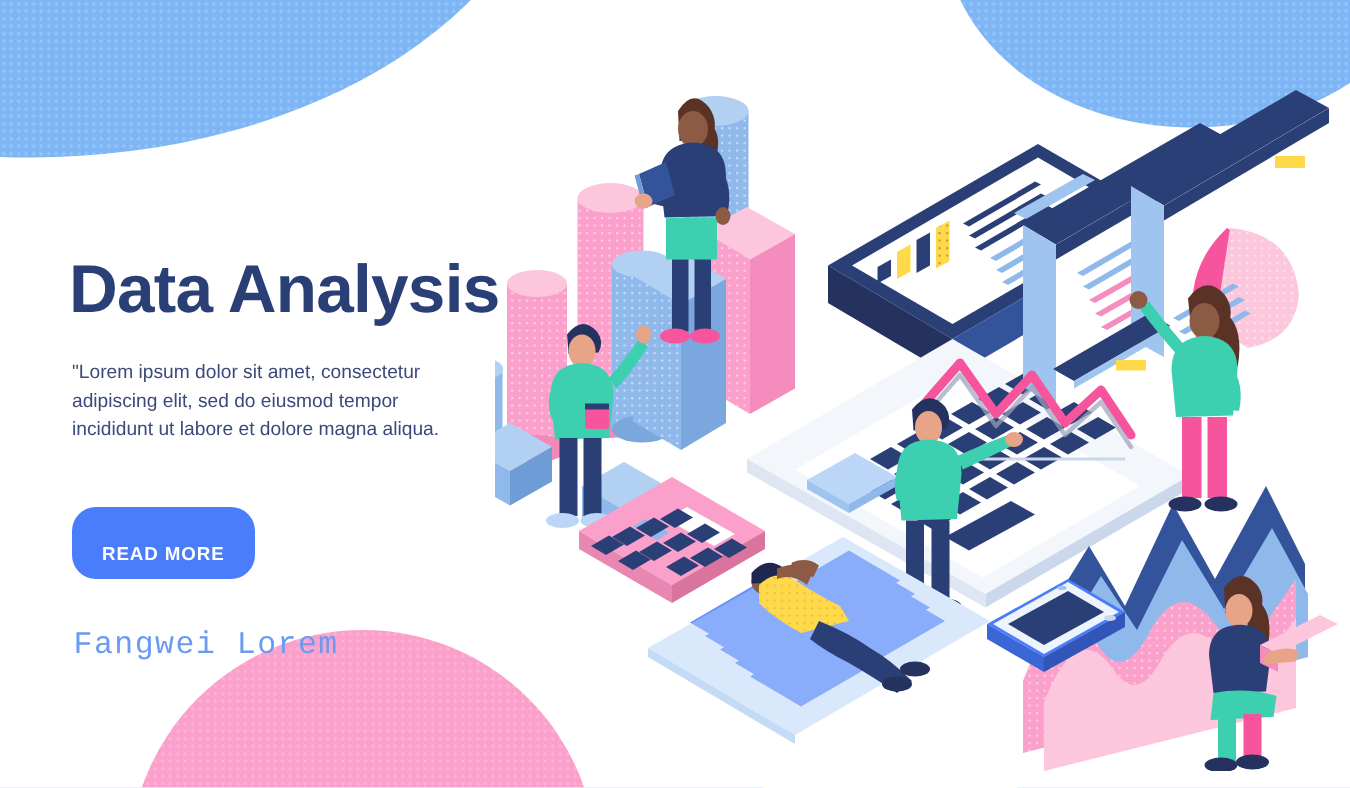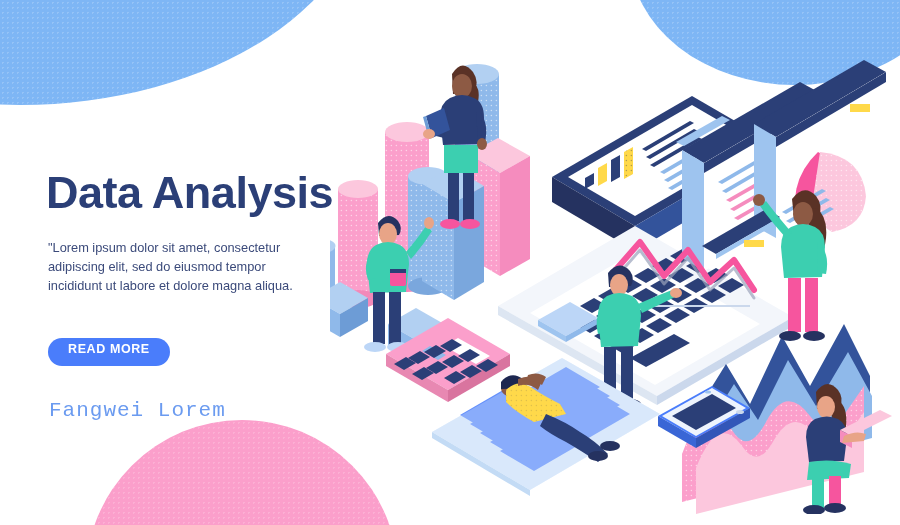--- a/index.html
+++ b/index.html
@@ -80,21 +80,21 @@
   .lede {
     margin: 23px 0 0 2px;
     width: 258px;
     font-size: 12.8px;
     line-height: 1.5;
     color: #3b4a7a;
   }
   .cta {
     display: inline-block;
     margin: 24px 0 0 2px;
-    padding: 4px 20px 10px;
+    padding: 24px 20px 10px;
     border: 0;
     border-radius: 16px;
     background: #4a7dfb;
     color: #ffffff;
     font-size: 12.5px;
     font-weight: 700;
     letter-spacing: .6px;
     cursor: pointer;
     font-family: inherit;
   }

